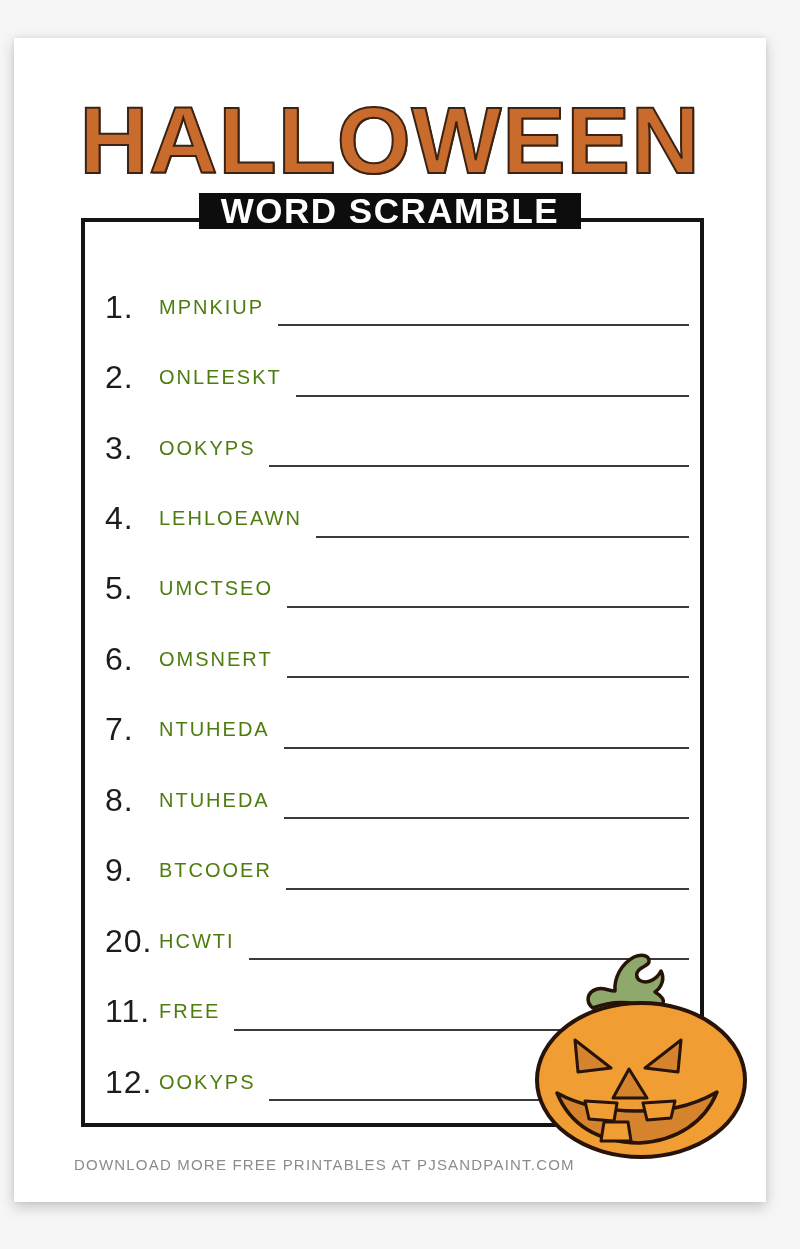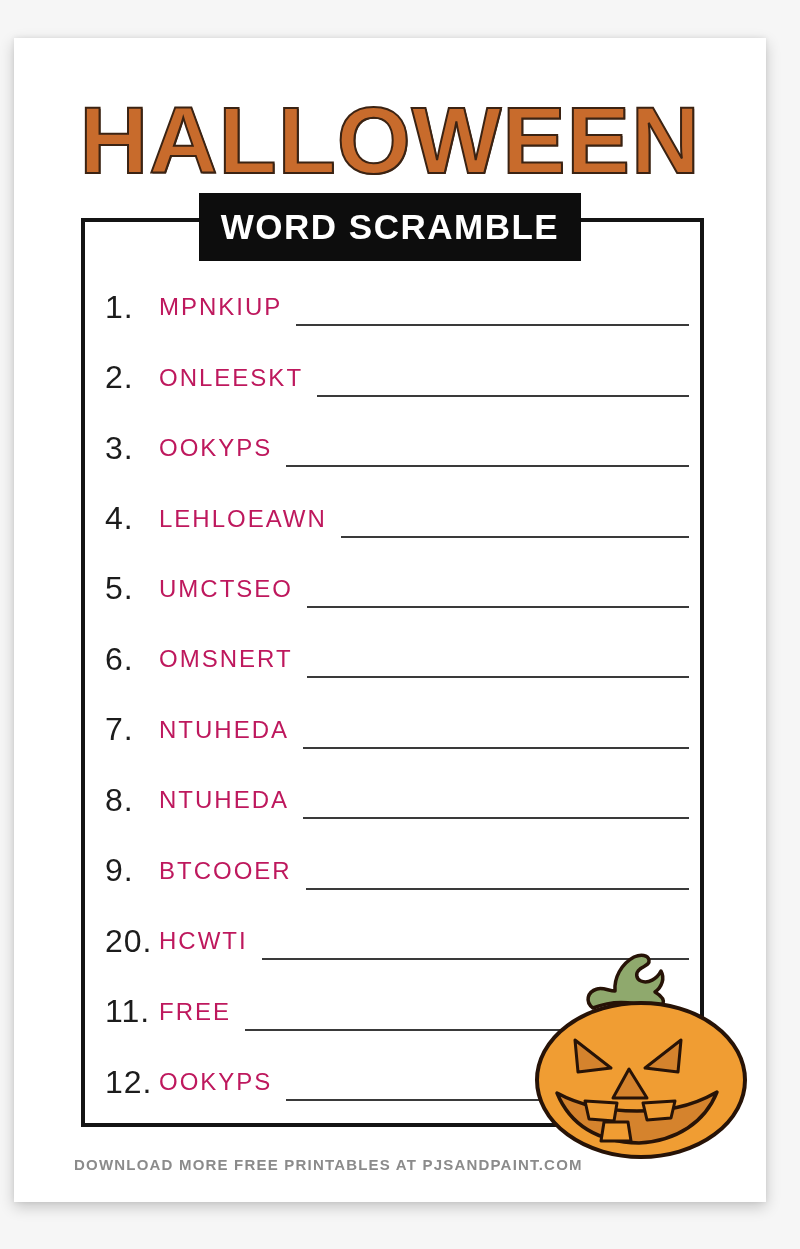--- a/index.html
+++ b/index.html
@@ -21,21 +21,21 @@
     text-align:center;
     font-size:95px; font-weight:bold; line-height:92px;
     letter-spacing:1px;
     color:#c86b2c;
     -webkit-text-stroke:2px #3b2313;
     text-shadow:1px 1px 0 #3b2313;
     white-space:nowrap;
   }
   .banner {
     position:absolute; left:185px; top:155px;
-    width:382px; height:68px;
+    width:382px; height:36px;
     background:#0d0d0d;
     display:flex; align-items:center; justify-content:center;
     z-index:3;
   }
   .banner span {
     color:#ffffff; font-weight:bold; font-size:35px;
     letter-spacing:1.5px; white-space:nowrap;
   }
   .frame {
     position:absolute; left:67px; top:180px;
@@ -51,39 +51,38 @@
   }
   .row {
     height:70.45px;
     display:flex; align-items:center;
   }
   .num {
     width:54px; flex:0 0 54px;
     font-size:32px; color:#1c1c1c; letter-spacing:1px;
   }
   .word {
-    font-size:24px; color:#be185d; letter-spacing:2px;
+    font-size:20px; color:#4d7c0f; letter-spacing:2px;
     white-space:nowrap;
   }
   .blank {
     flex:1; margin-left:14px; height:30px;
     border-bottom:2.5px solid #3a3a3a;
     transform:translateY(4px);
   }
   .pumpkin {
     position:absolute; left:515px; top:912px;
     width:222px; height:212px;
     z-index:4;
   }
   .footer {
     position:absolute; left:60px; top:1118px;
     font-size:15px; color:#8b8b8b; letter-spacing:1.2px;
     white-space:nowrap;
     z-index:2;
-    font-weight:bold;
   }
 </style>
 </head>
 <body>
 
 <div class="page">
 
   <div class="title">HALLOWEEN</div>
 
   <div class="banner">

